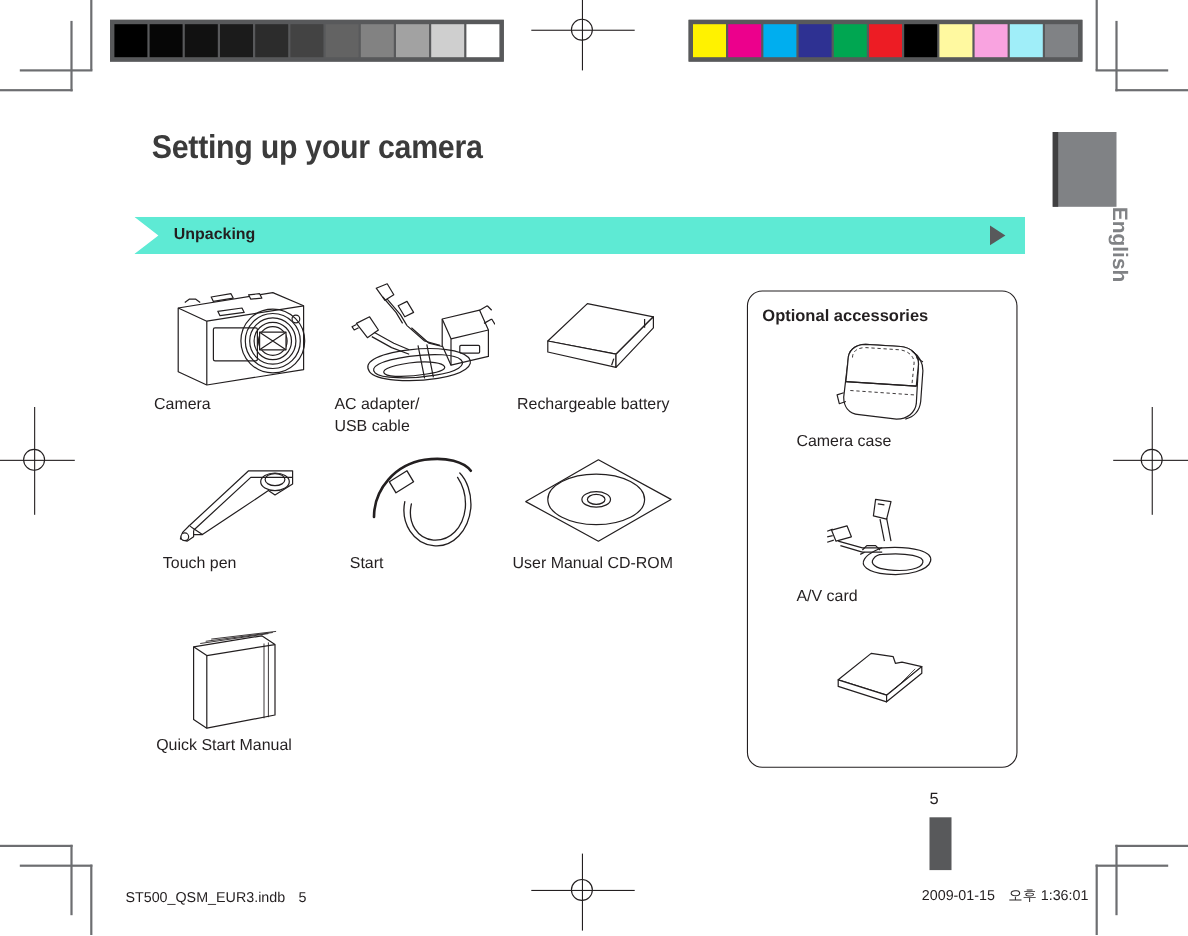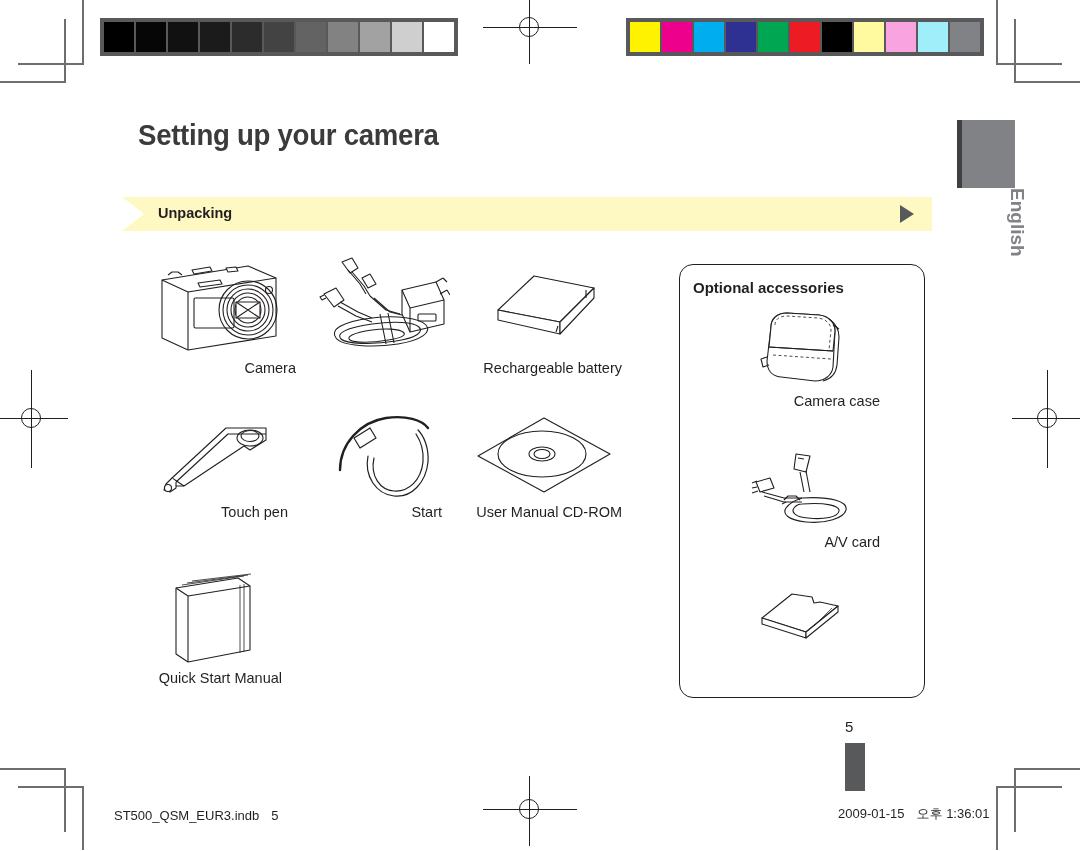--- a/index.html
+++ b/index.html
@@ -67,21 +67,21 @@
     transform: scaleX(0.92);
     transform-origin: left center;
   }
 
   .section-bar {
     position: absolute;
     left: 122px;
     top: 197px;
     width: 810px;
     height: 34px;
-    background: #fef9c3;
+    background: #5eead4;
     clip-path: polygon(0 0, 100% 0, 100% 100%, 0 100%, 22px 50%);
   }
   .section-bar .label {
     position: absolute;
     left: 36px;
     top: 8px;
     font-size: 14.5px;
     font-weight: bold;
     color: #231f20;
   }
@@ -114,21 +114,21 @@
     font-weight: bold;
     color: #808285;
     writing-mode: vertical-rl;
     text-orientation: mixed;
     letter-spacing: 0px;
   }
 
   
   .item {
     position: absolute;
-    text-align: right;
+    text-align: left;
   }
   .item .art {
     display: block;
     margin: 0 auto;
   }
   .item .cap {
     font-size: 14.5px;
     color: #231f20;
     line-height: 20px;
     margin-top: 2px;
@@ -313,20 +313,22 @@
       <path d="M14 42 L26 36 L34 48 L24 55 Z"></path>
       <path d="M16 46 L12 48 L10 45 L14 43" fill="none"></path>
       <path d="M30 50 L48 60 L62 66" fill="none"></path>
       <path d="M28 54 L46 64 L62 70" fill="none"></path>
       <path d="M62 66 C30 70 20 78 26 86 C32 94 62 96 88 92 C112 88 122 80 116 73 C110 66 86 63 62 66 Z" fill="none"></path>
       <path d="M62 72 C34 76 26 82 31 87 C36 92 62 93 86 89 C106 86 114 80 109 75 C104 70 84 69 62 72 Z" fill="none"></path>
       <path d="M62 78 C42 81 36 85 40 88 C44 91 62 91 78 88 C92 86 97 83 93 80 C89 77 76 76 62 78 Z" fill="none"></path>
       <path d="M70 62 L76 92 M78 61 L84 91" fill="none"></path>
     </g>
   </svg>
+  <div class="cap">AC adapter/
+USB cable</div>
 </div>
 
 <div class="item" style="left:470px; top:258px; width:152px;">
   <svg class="art" width="120" height="98" viewBox="0 0 120 98">
     <g fill="#fff" stroke="#231f20" stroke-width="1.1" stroke-linejoin="round">
       <path d="M12 52 L48 18 L108 30 L74 64 Z"></path>
       <path d="M12 52 L12 62 L74 76 L74 64 Z"></path>
       <path d="M74 64 L108 30 L108 40 L74 76 Z"></path>
       <path d="M100 32 L100 40" fill="none"></path>
       <path d="M72 68 L70 74" fill="none"></path>

